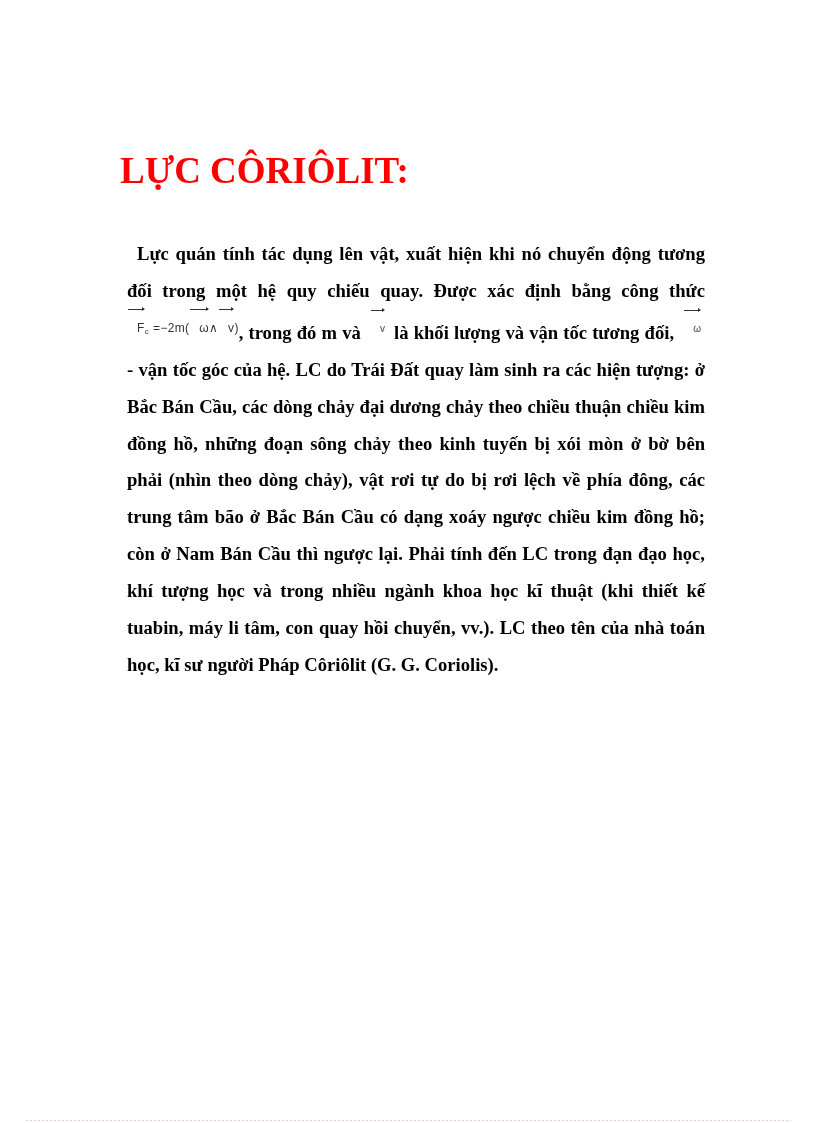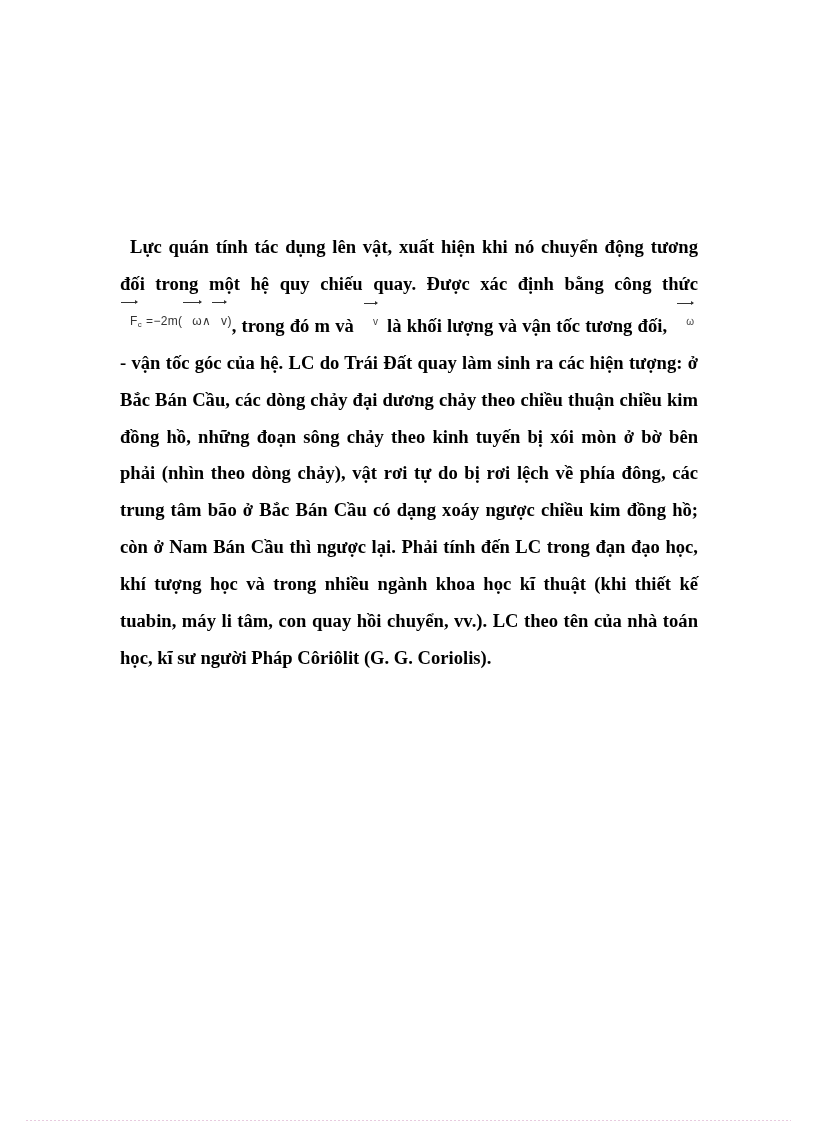--- a/index.html
+++ b/index.html
@@ -31,21 +31,21 @@
       line-height: 46px;
       color: #ff0000;
       letter-spacing: 0px;
       white-space: nowrap;
     }
     .body-text {
       position: absolute;
       left: 120px;
       top: 229px;
       width: 578px;
-      margin: 0;
+      margin: 7px;
       font-family: "Liberation Serif", serif;
       font-weight: bold;
       font-size: 18.6px;
       line-height: 36.9px;
       color: #000000;
       text-align: justify;
       text-indent: 10px;
     }
     .formula {
       font-family: "Liberation Sans", sans-serif;
@@ -100,17 +100,18 @@
       background-image: radial-gradient(circle, #e6c7dc 0.7px, transparent 0.8px);
       background-size: 4px 2px;
       background-repeat: repeat-x;
     }
   </style>
 </head>
 <body>
 
 <div class="page">
 
+  <h1 class="title">LỰC CÔRIÔLIT:</h1>
 
   <p class="body-text"><span>Lực quán tính tác dụng lên vật, xuất hiện khi nó chuyển động tương đối trong một hệ quy chiếu quay. Được xác định bằng công thức </span><span class="formula"><span class="vec"><span>F</span></span><span class="sub">c</span> <span>=−2m(</span><span class="vec"><span>ω</span></span><span>∧</span><span class="vec"><span>v</span></span><span>)</span></span><span>, trong đó m và </span><span class="sym"><span class="vec"><span>v</span></span></span><span> là khối lượng và vận tốc tương đối, </span><span class="sym"><span class="vec"><span>ω</span></span></span><span> - vận tốc góc của hệ. LC do Trái Đất quay làm sinh ra các hiện tượng: ở Bắc Bán Cầu, các dòng chảy đại dương chảy theo chiều thuận chiều kim đồng hồ, những đoạn sông chảy theo kinh tuyến bị xói mòn ở bờ bên phải (nhìn theo dòng chảy), vật rơi tự do bị rơi lệch về phía đông, các trung tâm bão ở Bắc Bán Cầu có dạng xoáy ngược chiều kim đồng hồ; còn ở Nam Bán Cầu thì ngược lại. Phải tính đến LC trong đạn đạo học, khí tượng học và trong nhiều ngành khoa học kĩ thuật (khi thiết kế tuabin, máy li tâm, con quay hồi chuyển, vv.). LC theo tên của nhà toán học, kĩ sư người Pháp Côriôlit (G. G. Coriolis).</span></p>
 
   <div class="page-bottom-rule"></div>
 </div>
 
 </body></html>

